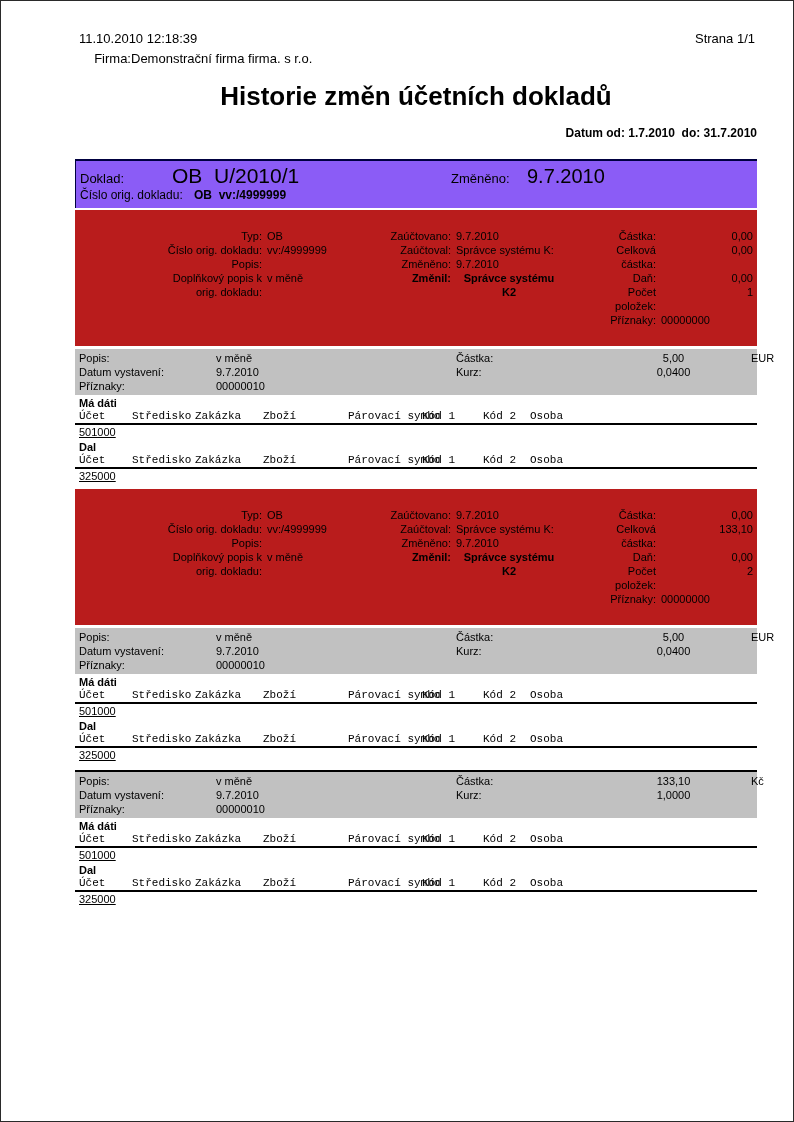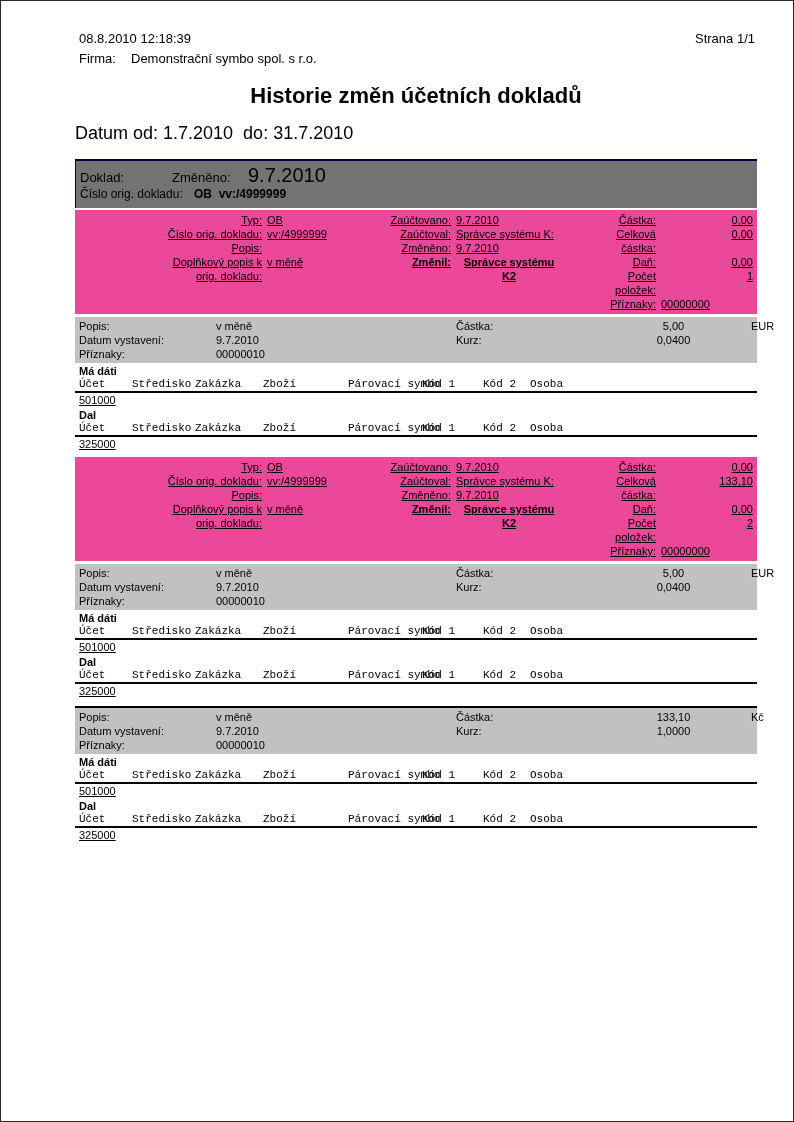--- a/index.html
+++ b/index.html
@@ -5,43 +5,43 @@
   * { margin:0; padding:0; box-sizing:border-box; }
   html,body { background:#fff; }
   .page {
     position:relative; width:794px; height:1122px; background:#fff;
     border:1px solid #2a2a2a; overflow:hidden;
     font-family:"Liberation Sans","DejaVu Sans",sans-serif; color:#000;
   }
   .margins { padding:30px 36px 0 74px; } 
 
   .meta-row { display:flex; justify-content:space-between; font-size:13px; line-height:16px; padding:0 2px 0 4px; }
-  .firm-row { display:flex; font-size:13px; line-height:16px; margin-top:4px; padding-left:4px; }
+  .firm-row { display:flex; font-size:13px; line-height:16px; margin-top:4px; padding-left:4px;text-align:right; }
   .firm-row .flabel { width:52px; }
 
-  .title { text-align:center; font-size:22px; font-weight:bold; margin-top:14px; line-height:30px; }
-  .subtitle { text-align:left; font-size:18px; font-weight:normal; margin-top:14px; line-height:16px; white-space:pre; }
+  .title { text-align:center; font-size:26px; font-weight:bold; margin-top:14px; line-height:30px; }
+  .subtitle { text-align:right; font-size:12px; font-weight:bold; margin-top:14px; line-height:16px; white-space:pre; }
 
   
   .doc-header {
-    margin-top:18px; background:#737373; height:49px;
+    margin-top:18px; background:#8b5cf6; height:49px;
     border-top:2px solid #000040; border-left:1px solid #000040;
     padding:3px 4px 2px 4px;
   }
   .dh-row1 { display:flex; align-items:flex-end; }
   .dh-doklad-label { font-size:13px; width:92px; line-height:17px; }
   .dh-doklad-value { font-size:21px; line-height:23px; width:279px; white-space:pre; }
   .dh-zmeneno-label { font-size:13px; width:76px; line-height:17px; }
   .dh-zmeneno-value { font-size:20px; line-height:22px; white-space:pre; }
   .dh-row2 { display:flex; margin-top:1px; font-size:12px; line-height:15px; }
   .dh-cislo-label { width:114px; }
   .dh-cislo-value { font-weight:bold; white-space:pre; }
 
   
-  .info-block { margin-top:2px; background:#ec4899; display:flex; padding:3px 4px; font-size:11px; line-height:14px;text-decoration:underline; }
+  .info-block { margin-top:2px; background:#b91c1c; display:flex; padding:19px 4px; font-size:11px; line-height:14px; }
   .row { display:flex; }
   .ib-left { width:293px; }
   .ib-left .lbl { width:188px; text-align:right; padding-right:5px; }
   .ib-left .val { flex:1; }
   .ib-mid { width:213px; }
   .ib-mid .lbl { width:84px; text-align:right; padding-right:5px; }
   .ib-mid .val { flex:1; }
   .ib-mid .wrapcenter { flex:none; width:106px; text-align:center; }
   .ib-right { flex:1; }
   .ib-right .lbl { flex:1; text-align:right; padding-right:5px; }
@@ -68,35 +68,36 @@
   .acct-row { line-height:14px; padding-left:4px;text-decoration:underline; }
   .c0{width:53px}.c1{width:63px}.c2{width:68px}.c3{width:85px}.c4{width:74px}.c5{width:61px}.c6{width:47px}.c7{flex:1}
 </style>
 </head>
 <body>
 
 <div class="page">
   <div class="margins">
 
     <div class="meta-row">
-      <span>08.8.2010 12:18:39</span>
+      <span>11.10.2010 12:18:39</span>
       <span>Strana 1/1</span>
     </div>
 
     <div class="firm-row">
       <span class="flabel">Firma:</span>
-      <span>Demonstrační symbo spol. s r.o.</span>
+      <span>Demonstrační firma firma. s r.o.</span>
     </div>
 
     <div class="title">Historie změn účetních dokladů</div>
     <div class="subtitle">Datum od: 1.7.2010  do: 31.7.2010</div>
 
     <section class="doc-header">
       <div class="dh-row1">
         <span class="dh-doklad-label">Doklad:</span>
+        <span class="dh-doklad-value">OB  U/2010/1</span>
         <span class="dh-zmeneno-label">Změněno:</span>
         <span class="dh-zmeneno-value">9.7.2010</span>
       </div>
       <div class="dh-row2">
         <span class="dh-cislo-label">Číslo orig. dokladu:</span>
         <span class="dh-cislo-value">OB  vv:/4999999</span>
       </div>
     </section>
 
     <section class="info-block">

